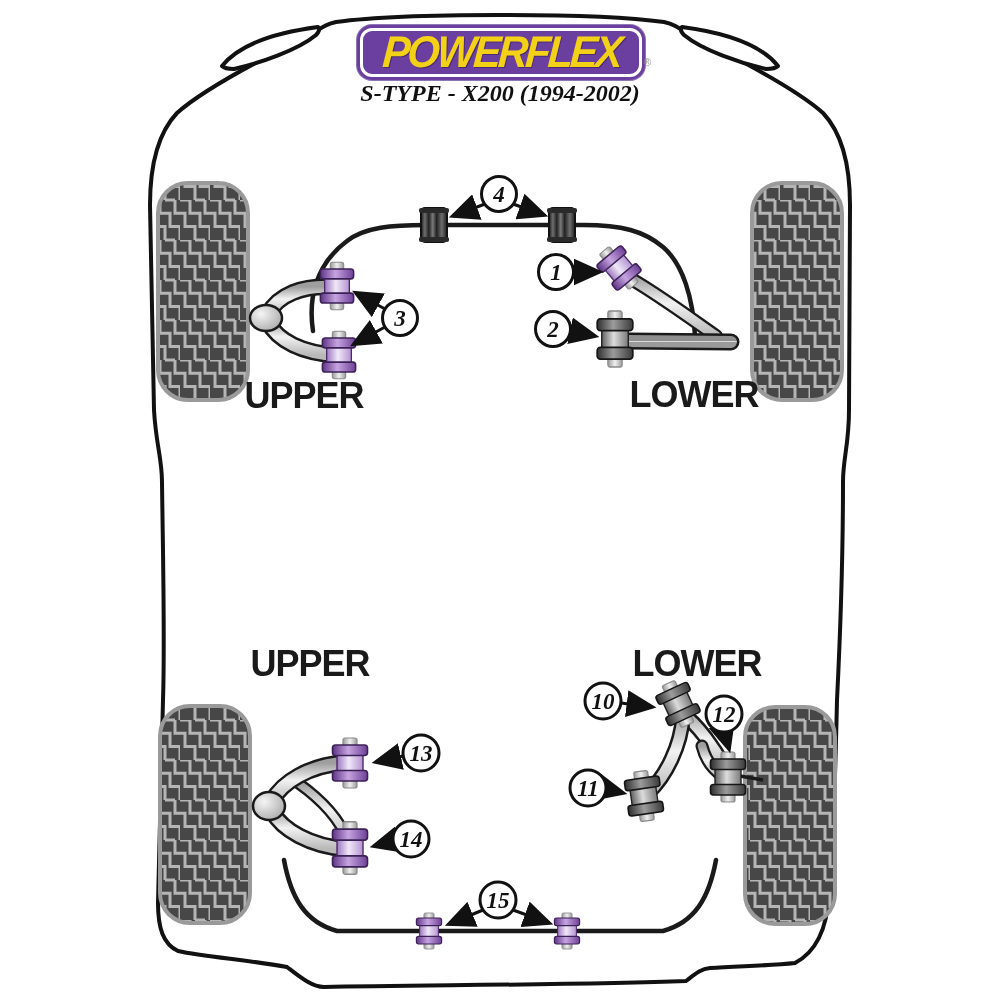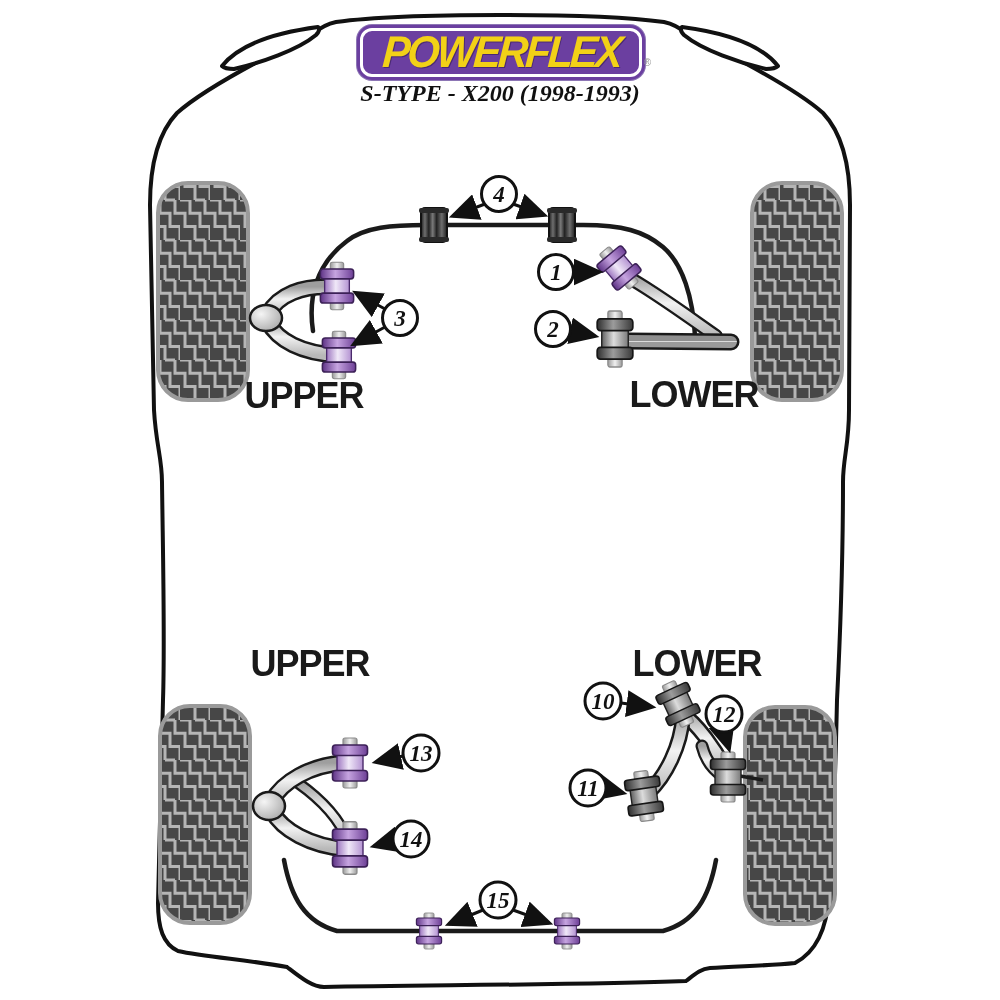--- a/index.html
+++ b/index.html
@@ -281,15 +281,15 @@
   <text class="zone-label" x="304" y="408">UPPER</text>
   <text class="zone-label" x="694" y="407">LOWER</text>
   <text class="zone-label" x="310" y="676">UPPER</text>
   <text class="zone-label" x="697" y="676">LOWER</text>
 </svg>
 
   <div class="logo-box">
     <span class="logo-text">POWERFLEX</span>
     <span class="logo-reg">®</span>
   </div>
-  <div class="subtitle">S-TYPE - X200 (1998-1993)</div>
+  <div class="subtitle">S-TYPE - X200 (1994-2002)</div>
 
 </div>
 
 </body></html>

